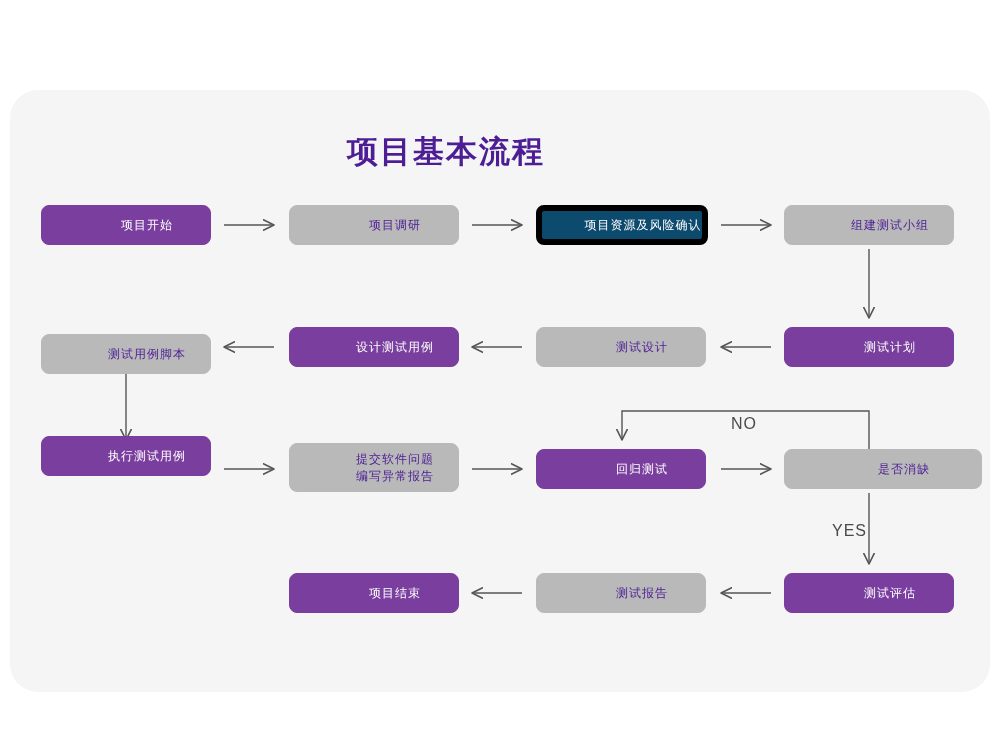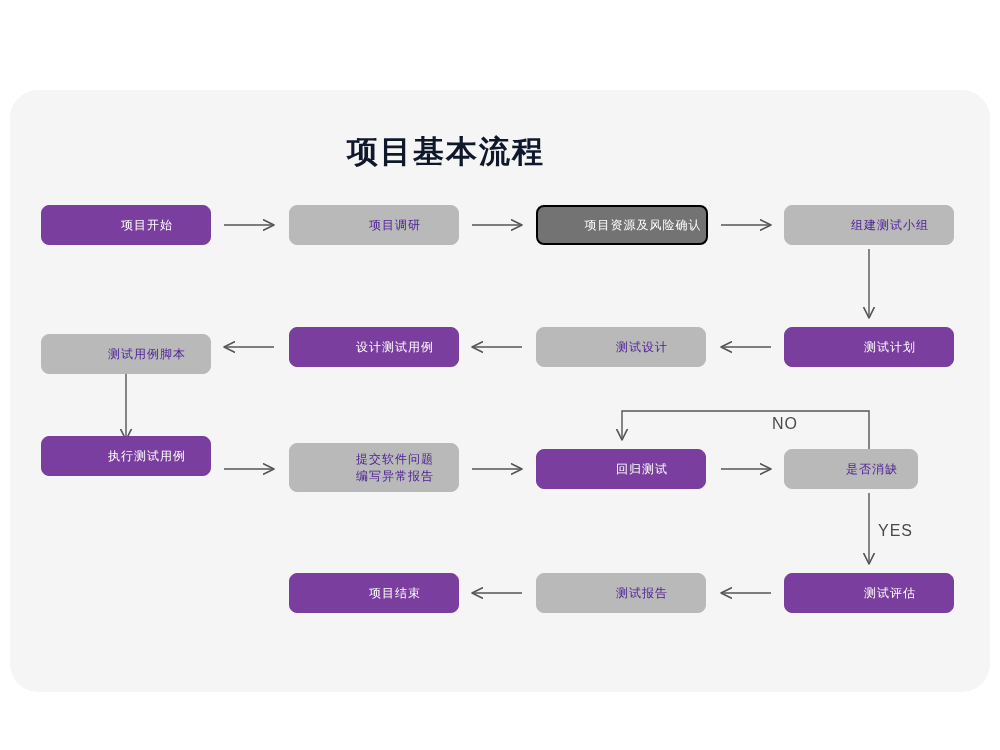--- a/index.html
+++ b/index.html
@@ -28,21 +28,21 @@
     border-radius: 28px;
   }
   #title {
     position: absolute;
     left: 0;
     top: 131px;
     width: 892px;
     text-align: center;
     font-size: 31px;
     font-weight: 700;
-    color: #0f172a;
+    color: #4c1d95;
     letter-spacing: 2px;
   }
   
   #wires {
     position: absolute;
     left: 0;
     top: 0;
     width: 1000px;
     height: 750px;
     pointer-events: none;
@@ -62,23 +62,23 @@
     white-space: pre-line;
     user-select: none;
     padding-left: 42px;
   }
   .node.purple {
     background: #7a3f9e;
     color: #ffffff;
     border: 1px solid #7a3f9e;
   }
   .node.purple-outline {
-    background: #737373;
+    background: #0c4a6e;
     color: #ffffff;
-    border: 2px solid #000000;
+    border: 6px solid #000000;
   }
   .node.gray {
     background: #b9b9b9;
     color: #4c1d95;
     border: 1px solid #b9b9b9;
   }
   
   .edge-label {
     position: absolute;
     font-size: 16px;
@@ -123,35 +123,35 @@
 
       <path d="M 869 449 L 869 411 L 622 411 L 622 440" marker-end="url(#ah)"></path>
 
       <line x1="869" y1="493" x2="869" y2="564" marker-end="url(#ah)"></line>
 
       <line x1="771" y1="593" x2="721" y2="593" marker-end="url(#ah)"></line>
       <line x1="522" y1="593" x2="472" y2="593" marker-end="url(#ah)"></line>
     </g>
   </svg>
 
-  <div class="edge-label" style="left:772px; top:415px;">NO</div>
-  <div class="edge-label" style="left:878px; top:522px;text-align:center;">YES</div>
+  <div class="edge-label" style="left:731px; top:415px;">NO</div>
+  <div class="edge-label" style="left:832px; top:522px;text-align:center;">YES</div>
 
   <div id="nodes-layer">
       <div class="node purple" style="left: 41px; top: 205px; width: 170px; height: 40px;">项目开始</div>
       <div class="node gray" style="left: 289px; top: 205px; width: 170px; height: 40px;">项目调研</div>
       <div class="node purple-outline" style="left: 536px; top: 205px; width: 172px; height: 40px;">项目资源及风险确认</div>
       <div class="node gray" style="left: 784px; top: 205px; width: 170px; height: 40px;">组建测试小组</div>
       <div class="node gray" style="left: 41px; top: 334px; width: 170px; height: 40px;">测试用例脚本</div>
       <div class="node purple" style="left: 289px; top: 327px; width: 170px; height: 40px;">设计测试用例</div>
       <div class="node gray" style="left: 536px; top: 327px; width: 170px; height: 40px;">测试设计</div>
       <div class="node purple" style="left: 784px; top: 327px; width: 170px; height: 40px;">测试计划</div>
       <div class="node purple" style="left: 41px; top: 436px; width: 170px; height: 40px;">执行测试用例</div>
       <div class="node gray" style="left: 289px; top: 443px; width: 170px; height: 49px;">提交软件问题
 编写异常报告</div>
       <div class="node purple" style="left: 536px; top: 449px; width: 170px; height: 40px;">回归测试</div>
-      <div class="node gray" style="left: 784px; top: 449px; width: 134px; height: 40px;">是否消缺</div>
+      <div class="node gray" style="left: 784px; top: 449px; width: 198px; height: 40px;">是否消缺</div>
       <div class="node purple" style="left: 289px; top: 573px; width: 170px; height: 40px;">项目结束</div>
       <div class="node gray" style="left: 536px; top: 573px; width: 170px; height: 40px;">测试报告</div>
       <div class="node purple" style="left: 784px; top: 573px; width: 170px; height: 40px;">测试评估</div>
     </div>
 
 </div>
 
 </body></html>

